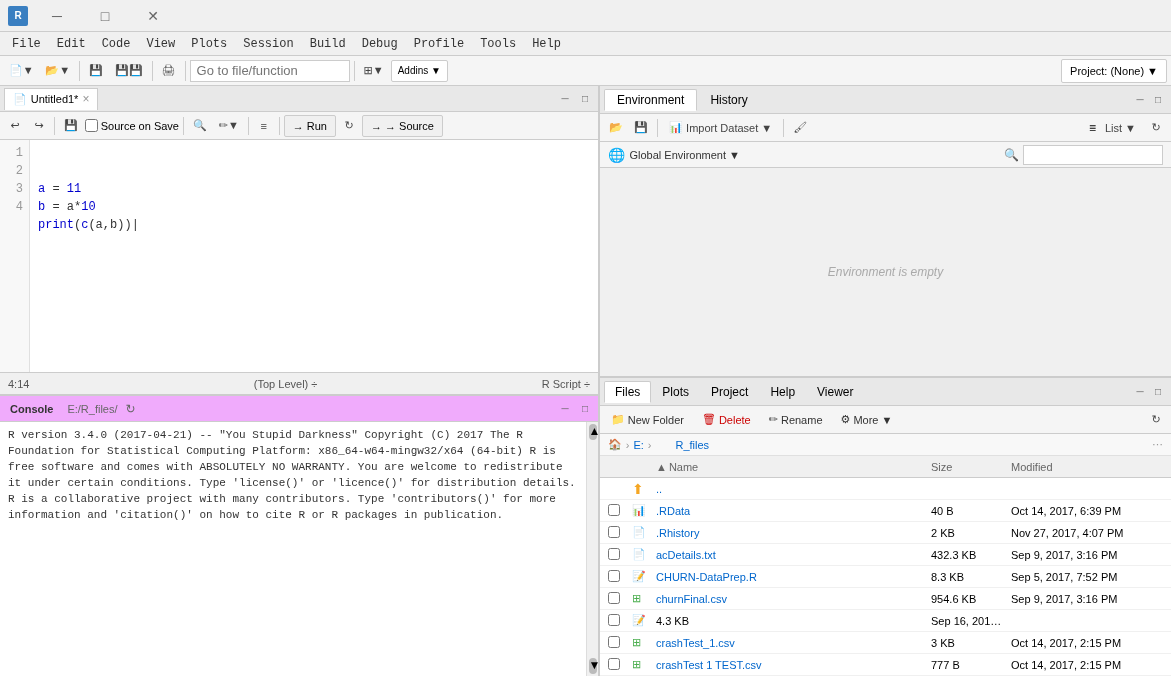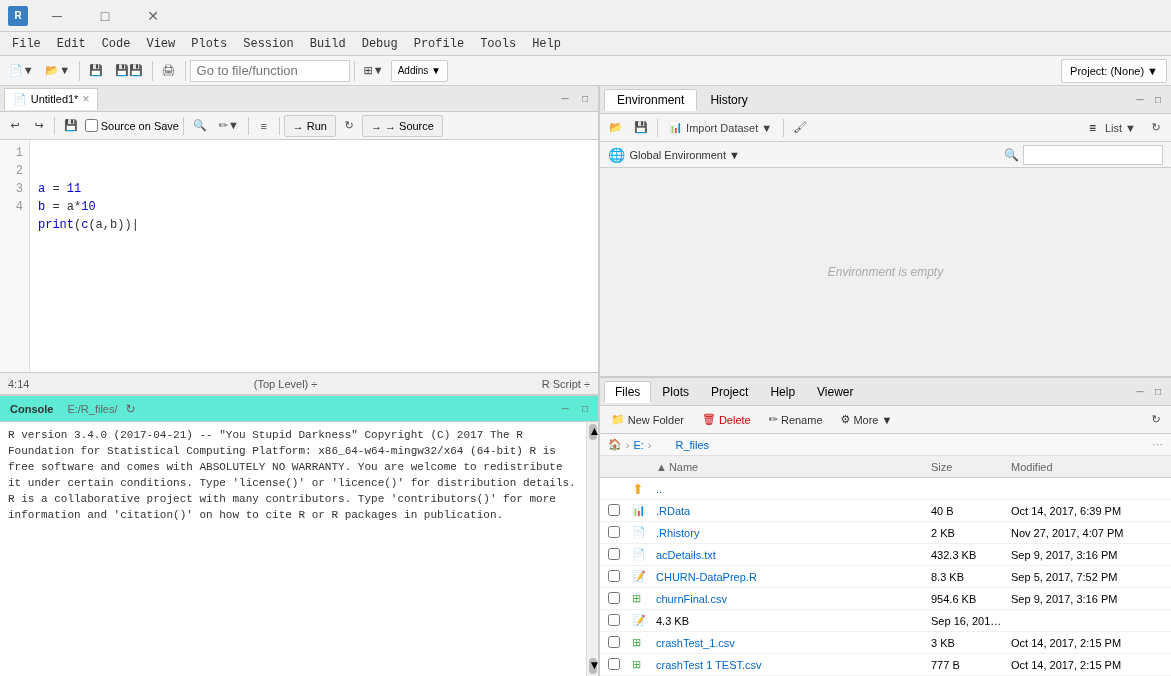--- a/index.html
+++ b/index.html
@@ -46,21 +46,21 @@
 
     .code-editor { flex: 1; background: white; font-family: 'Courier New', monospace; font-size: 12px; overflow: auto; display: flex; }
     .line-numbers { background: #f8f8f8; border-right: 1px solid #e0e0e0; padding: 4px 6px; color: #999; text-align: right; min-width: 30px; line-height: 1.5; font-family: 'Courier New', monospace; font-size: 12px; user-select: none; }
     .code-content { padding: 4px 8px; flex: 1; line-height: 1.5; white-space: pre; color: #333; }
     .kw-blue { color: #0000cd; }
 
     .editor-status { background: #f0f0f0; height: 22px; display: flex; align-items: center; padding: 0 8px; border-top: 1px solid #ccc; font-size: 11px; color: #555; justify-content: space-between; }
 
     
     .console-area { height: 280px; display: flex; flex-direction: column; }
-    .console-tab-bar { background: #5eead4; height: 26px; display: flex; align-items: center; padding: 0 4px; border-bottom: 1px solid #ccc; justify-content: space-between; }
+    .console-tab-bar { background: #f0abfc; height: 26px; display: flex; align-items: center; padding: 0 4px; border-bottom: 1px solid #ccc; justify-content: space-between; }
     .console-tab { font-size: 11px; font-weight: bold; color: #333; padding: 2px 6px; }
     .console-path { font-size: 11px; color: #666; }
     .console-controls { display: flex; gap: 2px; }
     .console-content { flex: 1; background: white; font-family: 'Courier New', monospace; font-size: 11px; padding: 6px 8px; overflow: auto; line-height: 1.45; color: #333; }
 
     
     .right-panel { flex: 1; display: flex; flex-direction: column; }
 
     
     .env-panel { height: 310px; border-bottom: 2px solid #ccc; display: flex; flex-direction: column; }

